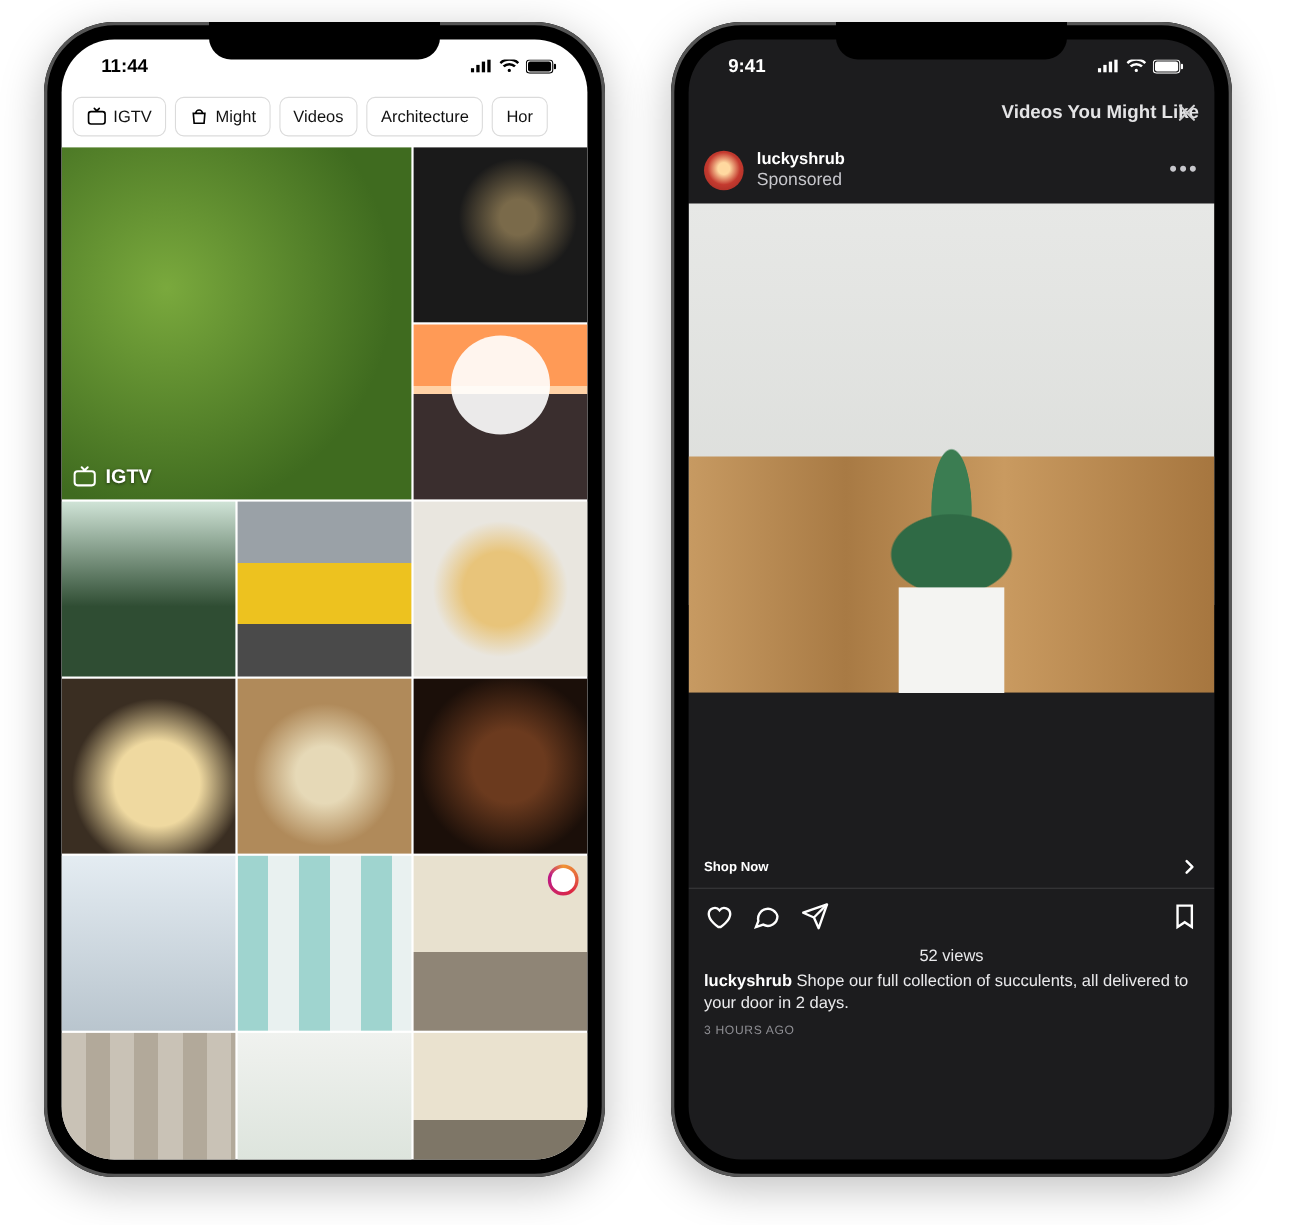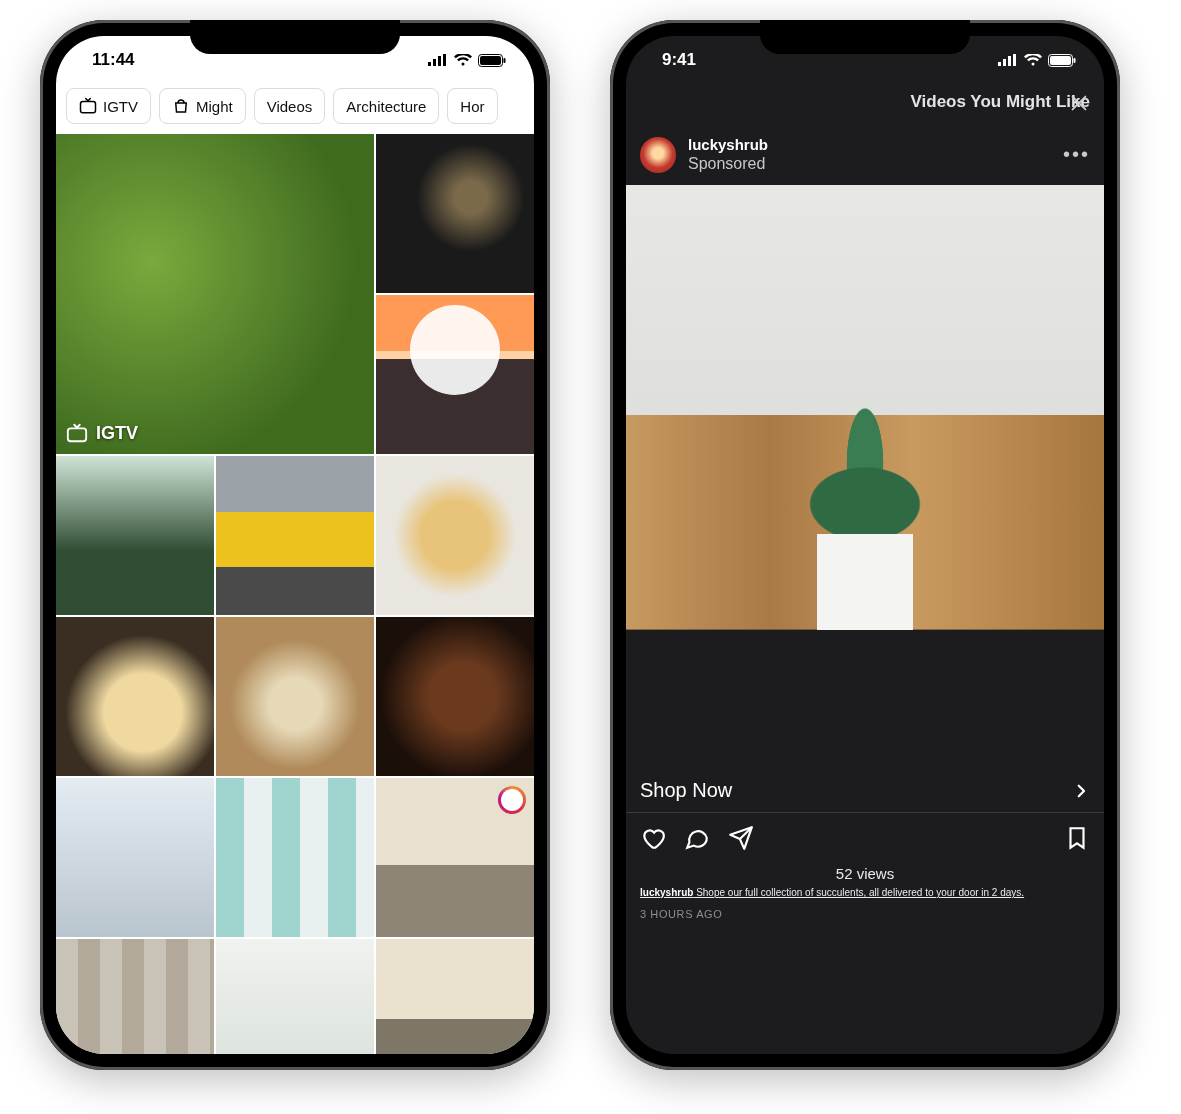--- a/index.html
+++ b/index.html
@@ -179,32 +179,32 @@
       
       linear-gradient(90deg,#c79a62,#a87a44 30%,#c99a60 60%,#a6763f 100%) 0 63%/100% 37% no-repeat,
       
       linear-gradient(#e7e8e6,#d9dbd8) 0 0/100% 63% no-repeat;
   }
 
   .cta-row{
     display:flex;align-items:center;justify-content:space-between;
     padding:14px 14px 10px;
     border-bottom:1px solid #3a3a3c;
-    font-size:20px;font-weight:400;
+    font-size:12px;font-weight:700;
   }
 
   .action-row{
     display:flex;align-items:center;gap:18px;
     padding:12px 14px 6px;
   }
   .action-row .save{margin-left:auto;}
   .action-row svg{width:26px;height:26px;stroke:#fff;}
 
   .views{padding:4px 14px 2px;font-size:15px;color:#eaeaec;text-align:center;}
-  .caption{padding:2px 14px 4px;font-size:10px;line-height:1.35;color:#eaeaec;text-decoration:underline;}
+  .caption{padding:2px 14px 4px;font-size:15px;line-height:1.35;color:#eaeaec;}
   .caption .uname{font-weight:700;color:#fff;}
   .timestamp{padding:4px 14px 0;font-size:11px;letter-spacing:.6px;color:#8e8e93;}
 
 </style>
 </head>
 <body>
 
 <div class="phone-frame">
   <div class="notch"></div>
   <div class="screen">

